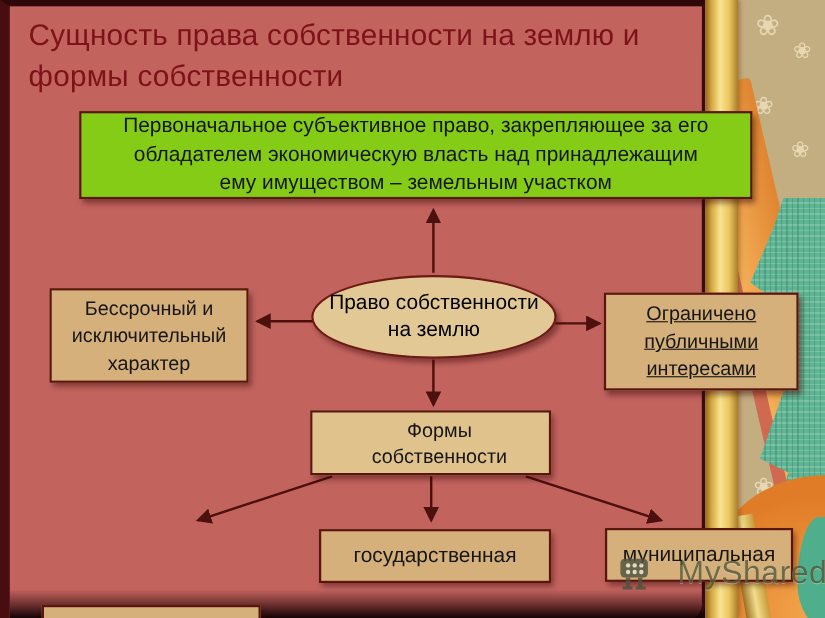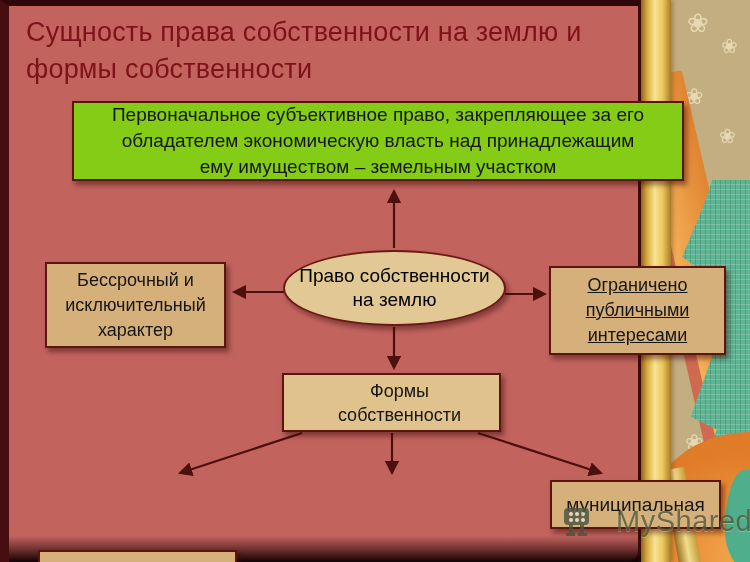--- a/index.html
+++ b/index.html
@@ -168,20 +168,21 @@
 характер</div>
 
   <div class="tbox right-box">Ограничено
 публичными
 интересами</div>
 
   <div class="tbox forms-box">Формы
 собственности</div>
 
   <div class="tbox b1">частная</div>
+  <div class="tbox b2">государственная</div>
   <div class="tbox b3">муниципальная</div>
 
   <div class="watermark">
     <svg class="wm-icon" width="32" height="34" viewBox="0 0 32 34">
       <rect x="3" y="5" width="25" height="17" rx="4" fill="#4d5340"></rect>
       <circle cx="10" cy="11" r="2" fill="#e8e4d2"></circle>
       <circle cx="16" cy="11" r="2" fill="#e8e4d2"></circle>
       <circle cx="22" cy="11" r="2" fill="#e8e4d2"></circle>
       <circle cx="10" cy="17" r="2" fill="#e8e4d2"></circle>
       <circle cx="16" cy="17" r="2" fill="#e8e4d2"></circle>

